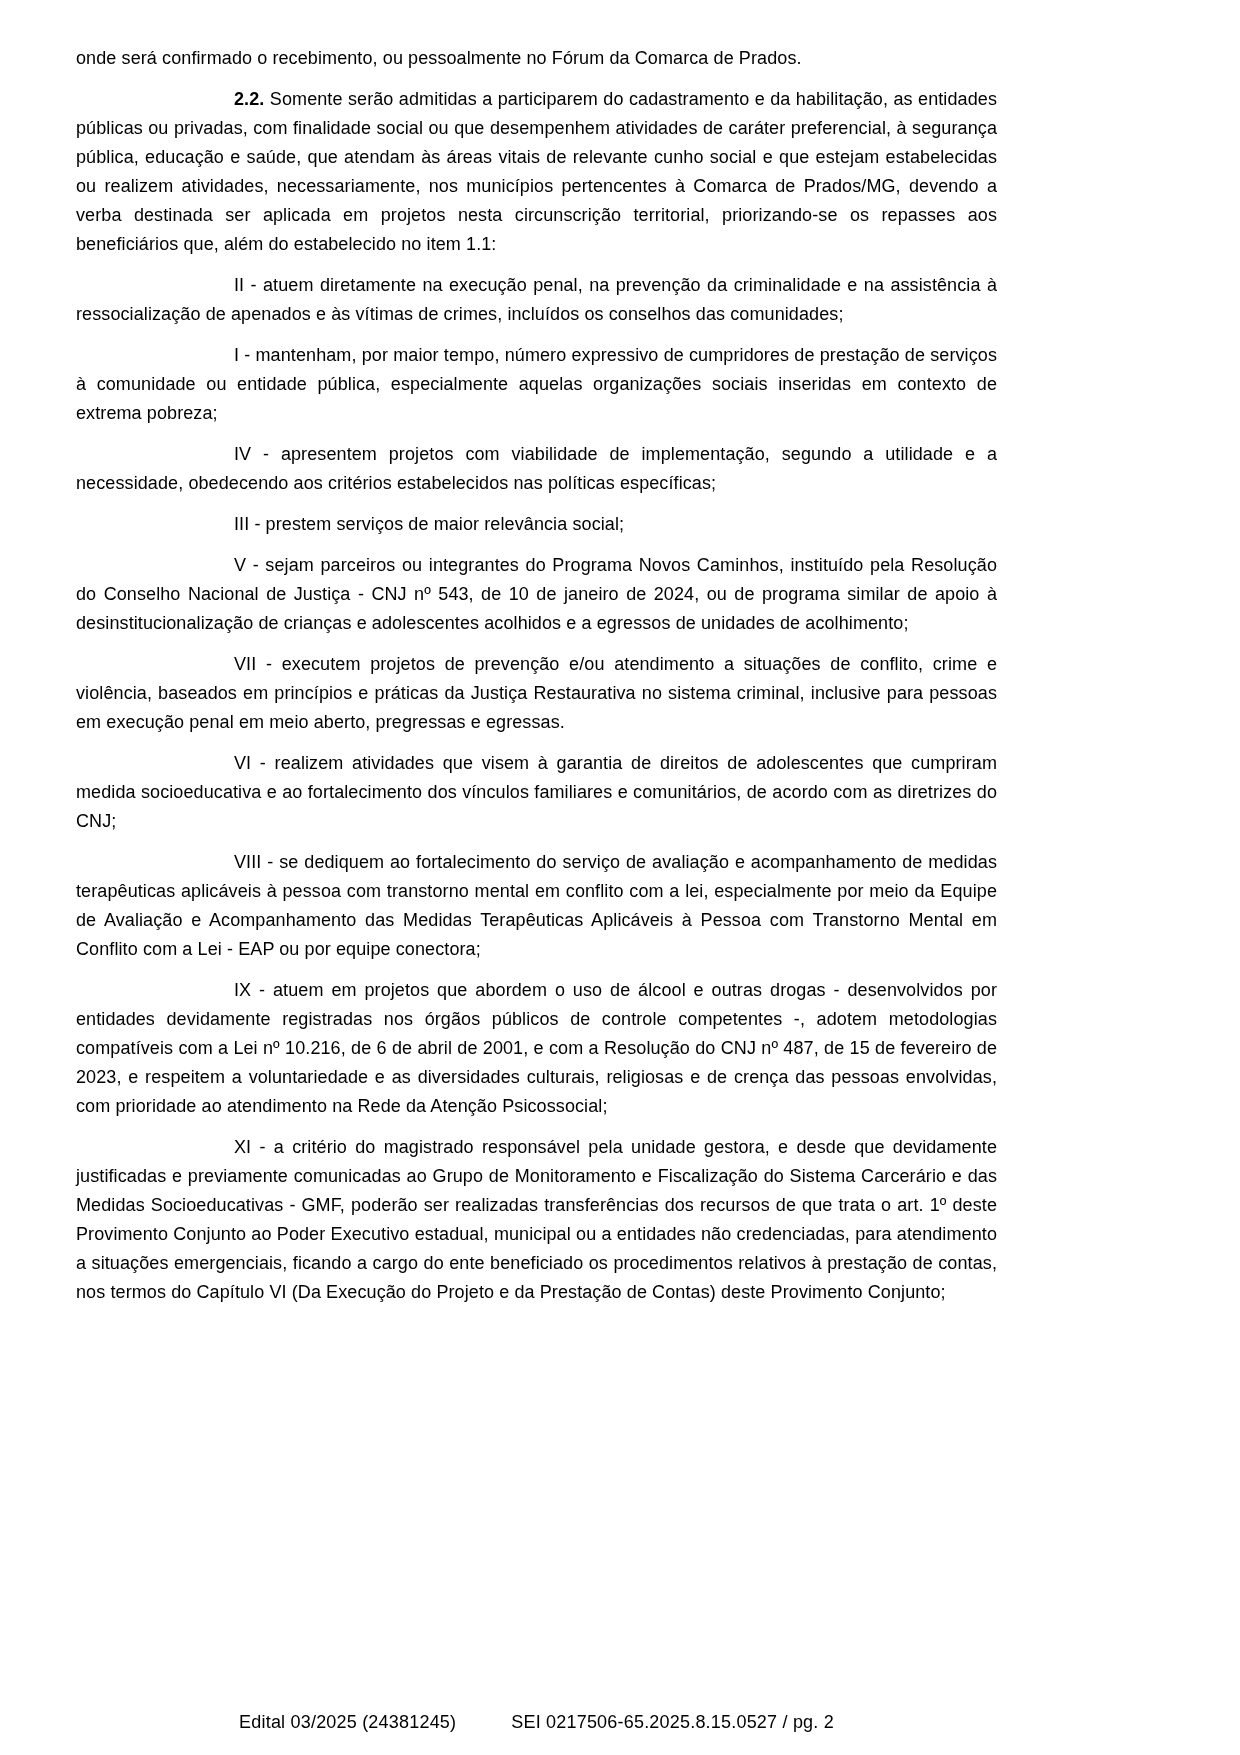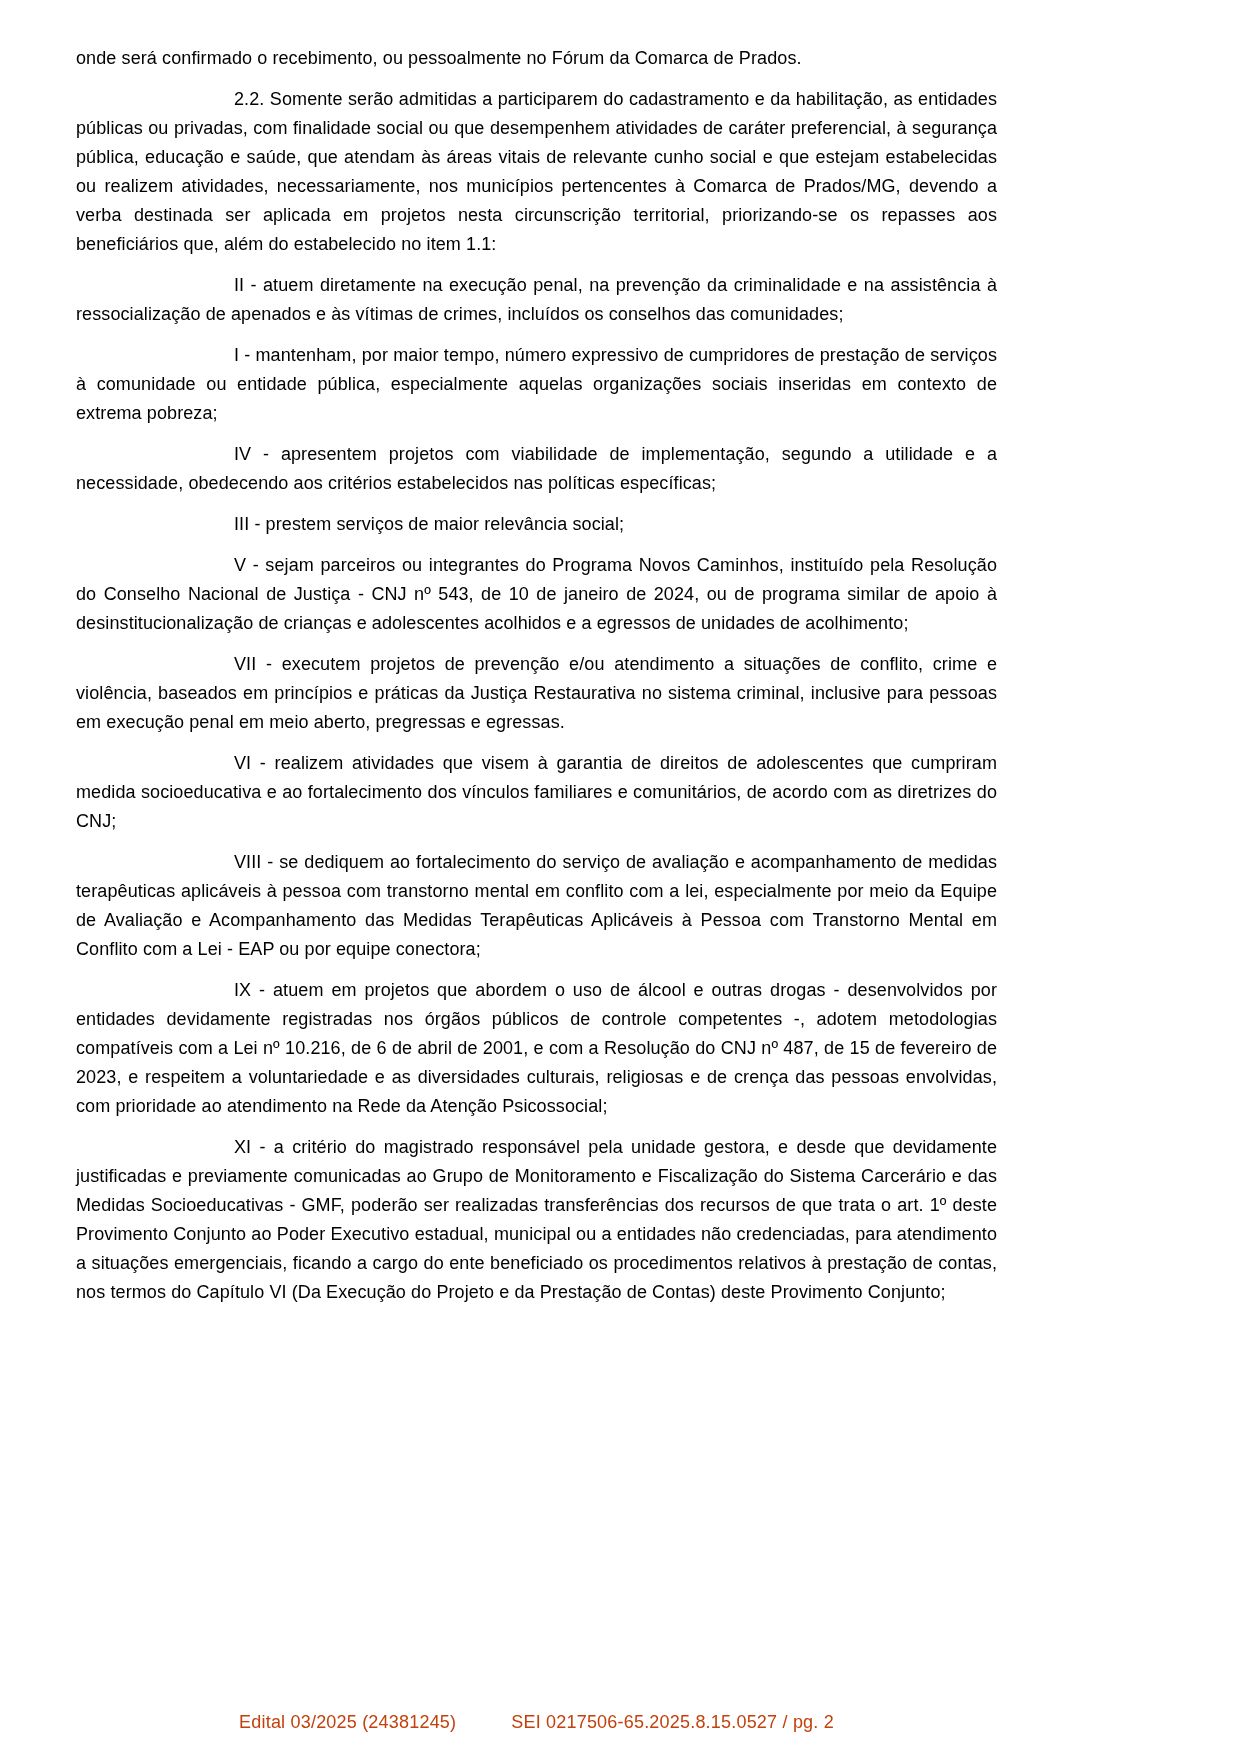--- a/index.html
+++ b/index.html
@@ -27,32 +27,32 @@
     text-justify: inter-word;
     letter-spacing: 0.1px;
   }
   p.para.indent {
     text-indent: 158px;
   }
   p.para.first {
     text-align: left;
   }
   .lead {
-    font-weight: normal;
+    font-weight: bold;
   }
   .footer {
     position: absolute;
     left: 0;
     bottom: 22px;
     width: 100%;
     display: flex;
     justify-content: center;
     gap: 55px;
     font-size: 18px;
-    color: #c2410c;
+    color: #000000;
     letter-spacing: 0.2px;
   }
 </style>
 </head>
 <body>
 
 <div class="page">
   <div class="doc-body">
 
     <p class="para first"><span>onde será confirmado o recebimento, ou pessoalmente no Fórum da Comarca de Prados.</span></p>

